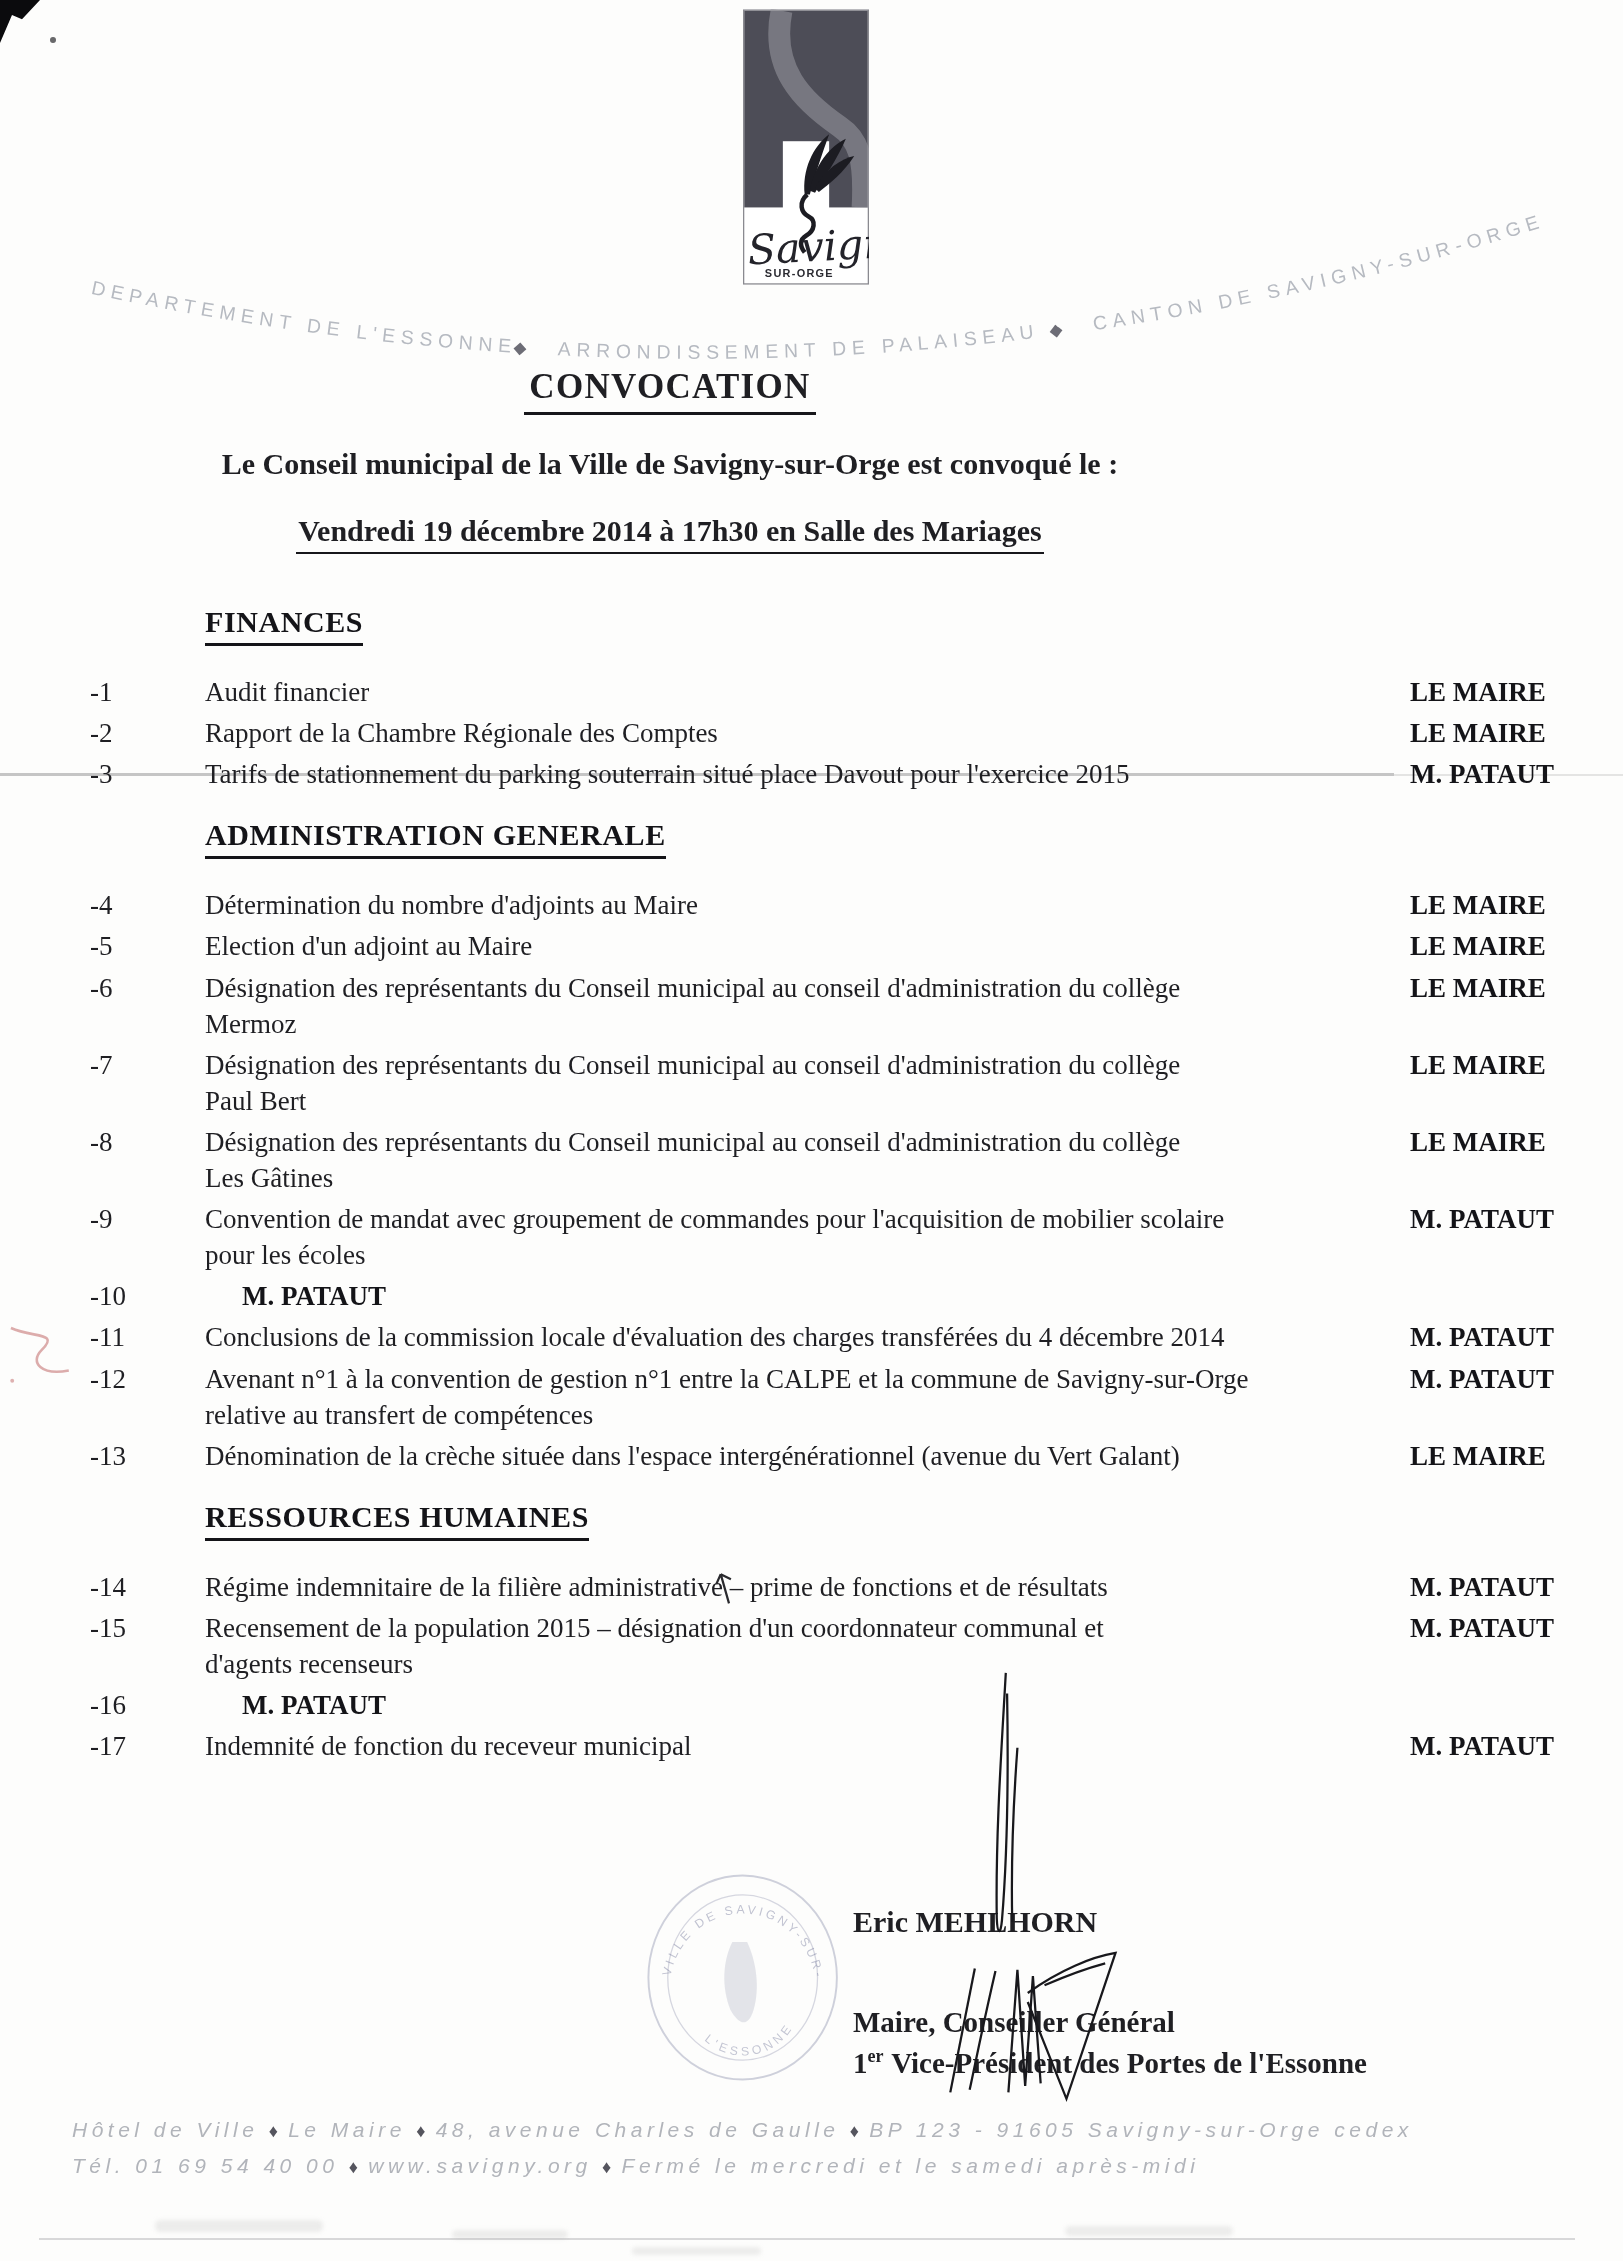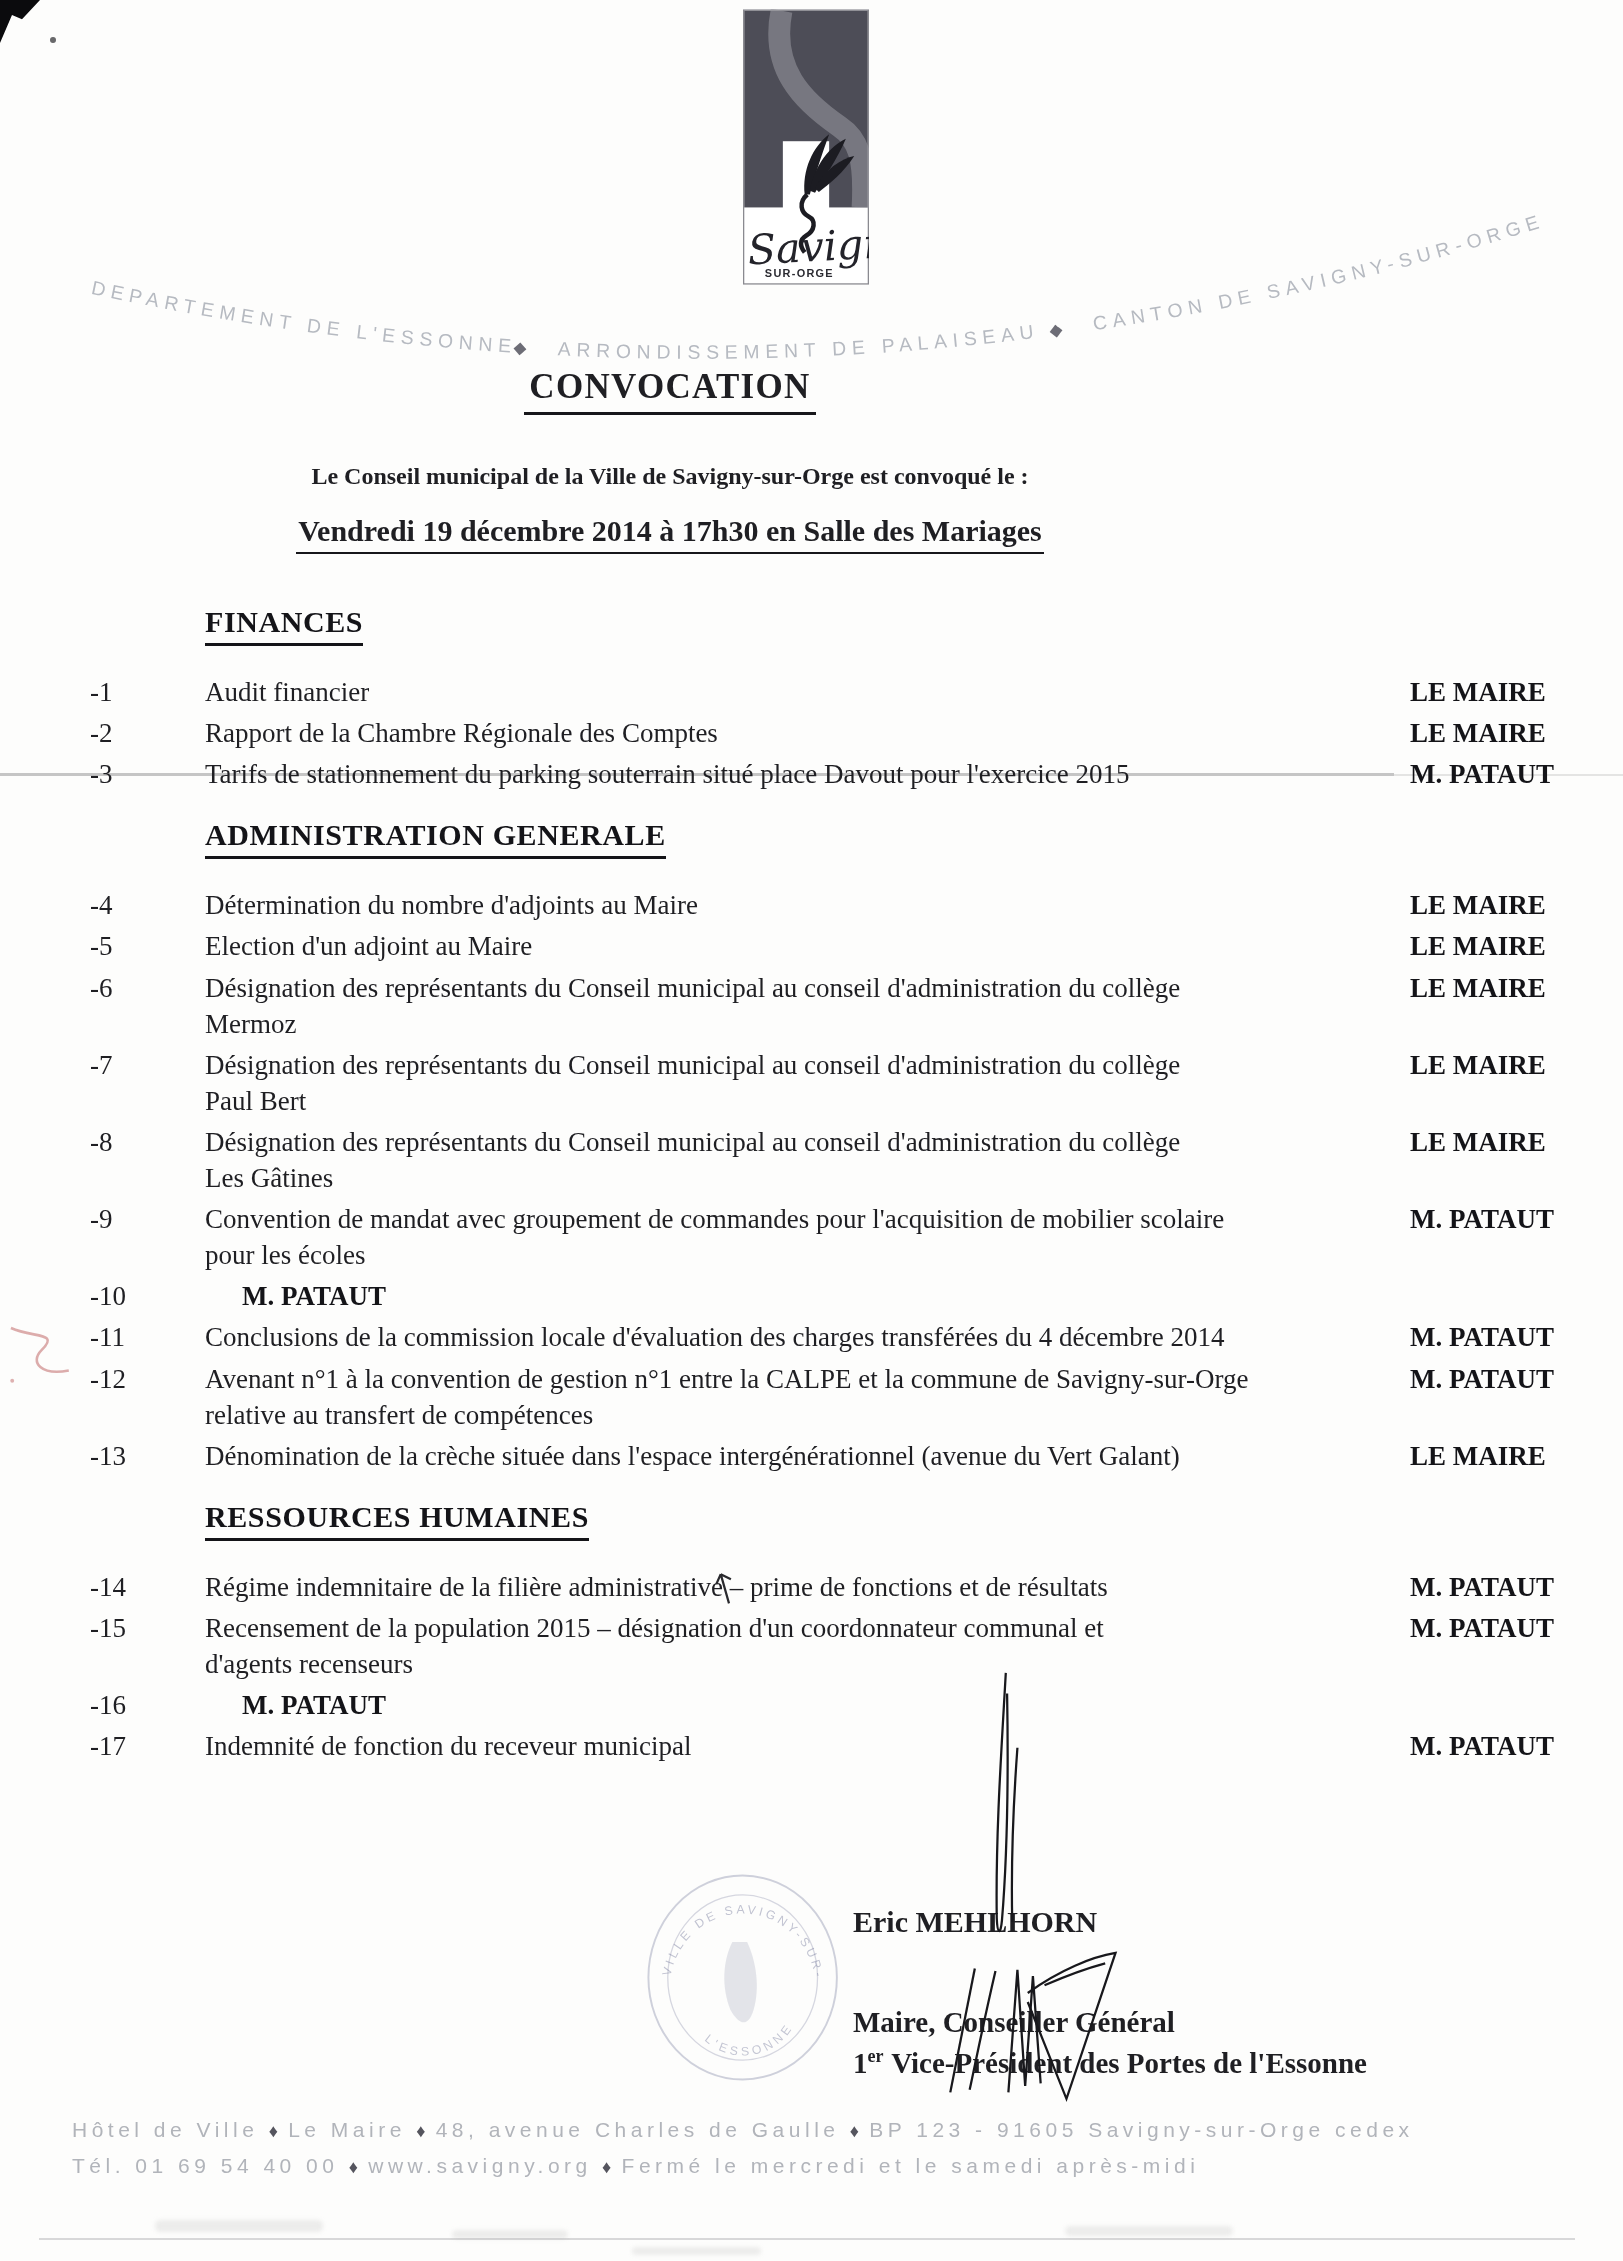--- a/index.html
+++ b/index.html
@@ -17,21 +17,21 @@
   .watermark-svg{position:absolute;left:0;top:0;}
   .watermark-svg text{font-family:"Liberation Sans",sans-serif;font-size:30px;letter-spacing:9px;
         fill:#b6bac1;}
   .watermark-svg .wm-sep{fill:#6d6d76;font-size:26px;}
   
   .logo{position:absolute;left:743px;top:9px;width:126px;height:276px;}
   
   .center-line{position:absolute;left:0;width:1340px;text-align:center;white-space:nowrap;}
   .convocation{top:367px;font-size:35px;font-weight:700;letter-spacing:1.3px;}
   .convocation span{display:inline-block;border-bottom:3.2px solid #17171b;padding:0 5.2px 5.2px;}
-  .intro{top:463px;font-size:24px;font-weight:700;}
+  .intro{top:447px;font-size:30px;font-weight:700;}
   .datetime{top:514px;font-size:30px;font-weight:700;}
   .datetime span{display:inline-block;border-bottom:2.6px solid #17171b;padding:0 2.6px 3.9px;}
   .agenda-title{top:568px;font-size:30px;font-weight:700;letter-spacing:0.6px;}
   .agenda-title span{display:inline-block;border-bottom:2.6px solid #17171b;padding:0 3.9px 3.9px;}
   
   #agenda{position:absolute;left:0;top:605px;width:1624px;}
   .section-heading{margin:26px 12px 28px 205px;font-size:30px;font-weight:700;letter-spacing:0.6px;color:#141418;}
   .section-heading:first-child{margin-top:0;}
   .section-heading span{display:inline-block;border-bottom:3.2px solid #141418;padding-bottom:3.9px;}
   .row{display:flex;align-items:flex-start;margin-bottom:5.2px;font-size:27px;line-height:36px;}
@@ -44,21 +44,21 @@
   .role1{position:absolute;left:853px;top:2006px;font-size:29px;font-weight:700;}
   .role2{position:absolute;left:853px;top:2046px;font-size:29px;font-weight:700;}
   .role2 sup{font-size:18px;vertical-align:super;}
   .role2 .rest{margin-left:7.7px;}
   .stamp-svg{position:absolute;left:645px;top:1871px;}
   .signature-svg{position:absolute;left:878px;top:1665px;}
   .pen-mark-svg{position:absolute;left:2.6px;top:1310px;}
   .arrow-artifact-svg{position:absolute;left:715px;top:1569px;}
   
   .footer{position:absolute;left:72px;top:2118px;font-family:"Liberation Sans",sans-serif;
-        font-size:21px;letter-spacing:4.5px;color:#b1b4ba;}
+        font-size:21px;letter-spacing:4.5px;color:#b1b4ba;font-style:italic;}
   .footer .line{margin-bottom:11.6px;white-space:nowrap;}
   .footer .sep{color:#55555e;margin:0 10.3px;font-size:18px;letter-spacing:0;}
   
   .logo .city-script{font-family:"DejaVu Serif",serif;font-style:italic;}
 </style>
 </head>
 <body>
 
 <div class="page">
 

